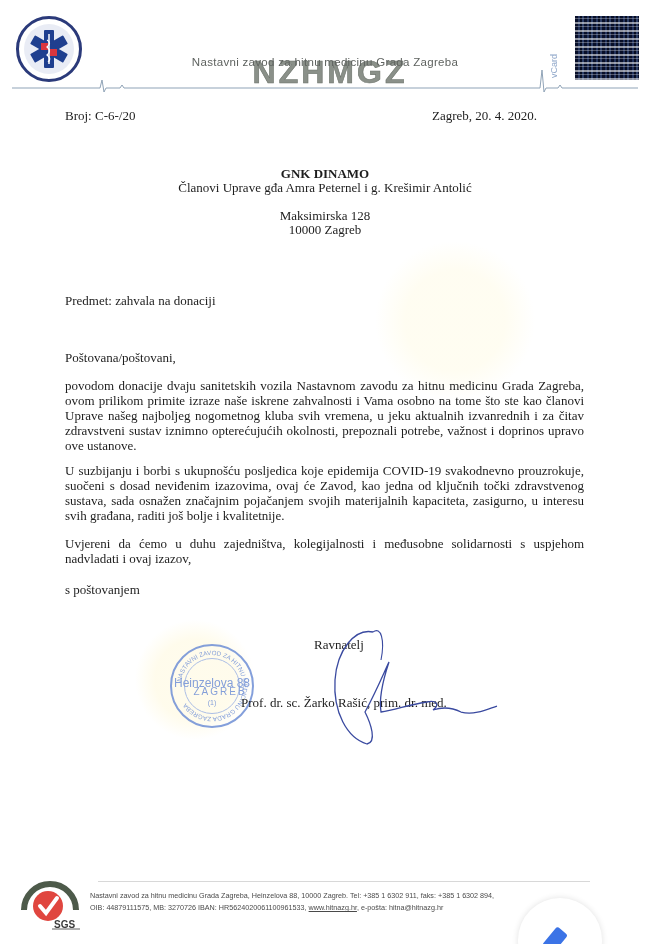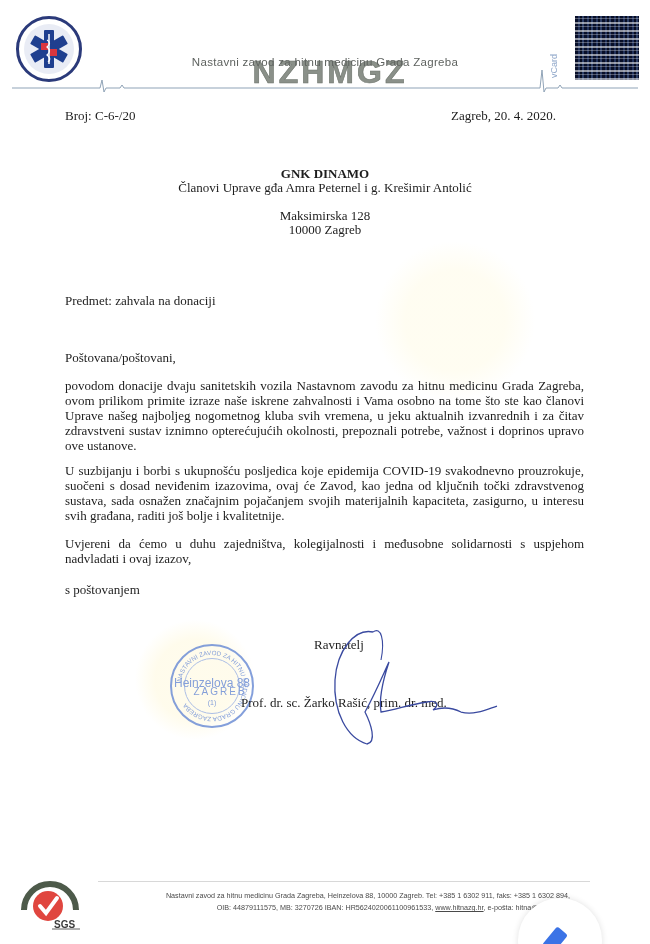--- a/index.html
+++ b/index.html
@@ -43,21 +43,21 @@
     background-blend-mode:multiply;
   }
   .qr::after {
     content:""; position:absolute; inset:0;
     background:repeating-linear-gradient(0deg, rgba(255,255,255,0.55) 0 2px, transparent 2px 5px, rgba(255,255,255,0.3) 5px 6px, transparent 6px 8px);
   }
 
   
   .text { font-size:13px; line-height:15px; }
   .ref-no { left:65px; top:108px; }
-  .date { left:451px; top:108px; }
+  .date { left:432px; top:108px; }
   .recipient { left:0; width:650px; text-align:center; }
   .rcp-name { top:166px; font-weight:bold; }
   .rcp-people { top:180px; }
   .rcp-street { top:208px; }
   .rcp-city { top:222px; }
   .subject { left:65px; top:293px; }
   .salutation { left:65px; top:350px; }
   .para {
     left:65px; width:519px; text-align:justify;
   }
@@ -80,21 +80,21 @@
   }
   .stamp-addr { position:absolute; left:0; width:80px; top:30px; text-align:center; font-size:12px; }
   .stamp-city { position:absolute; left:0; width:96px; top:40px; text-align:center; font-size:10px; letter-spacing:2px; }
   .stamp-num { position:absolute; left:0; width:80px; top:53px; text-align:center; font-size:7px; }
   .signature { left:285px; top:620px; width:230px; height:130px; }
 
   
   .footer-line { left:98px; top:881px; width:492px; height:1px; background:#d8d8d8; }
   .sgs-logo { left:18px; top:864px; width:64px; height:66px; }
   .footer-text {
-    left:90px; width:480px; text-align:right;
+    left:90px; width:480px; text-align:left;
     font-family:"Liberation Sans", sans-serif; font-size:7.2px; color:#4a4a4a; line-height:12px;
   }
   .ft1 { top:890px; }
   .ft2 { top:902px; }
   .ft-link { text-decoration:underline; color:#4a4a4a; }
 
   
   .fab {
     left:518px; top:898px; width:84px; height:84px; border-radius:50%;
     background:#ffffff; box-shadow:0 0 6px rgba(0,0,0,0.12);

